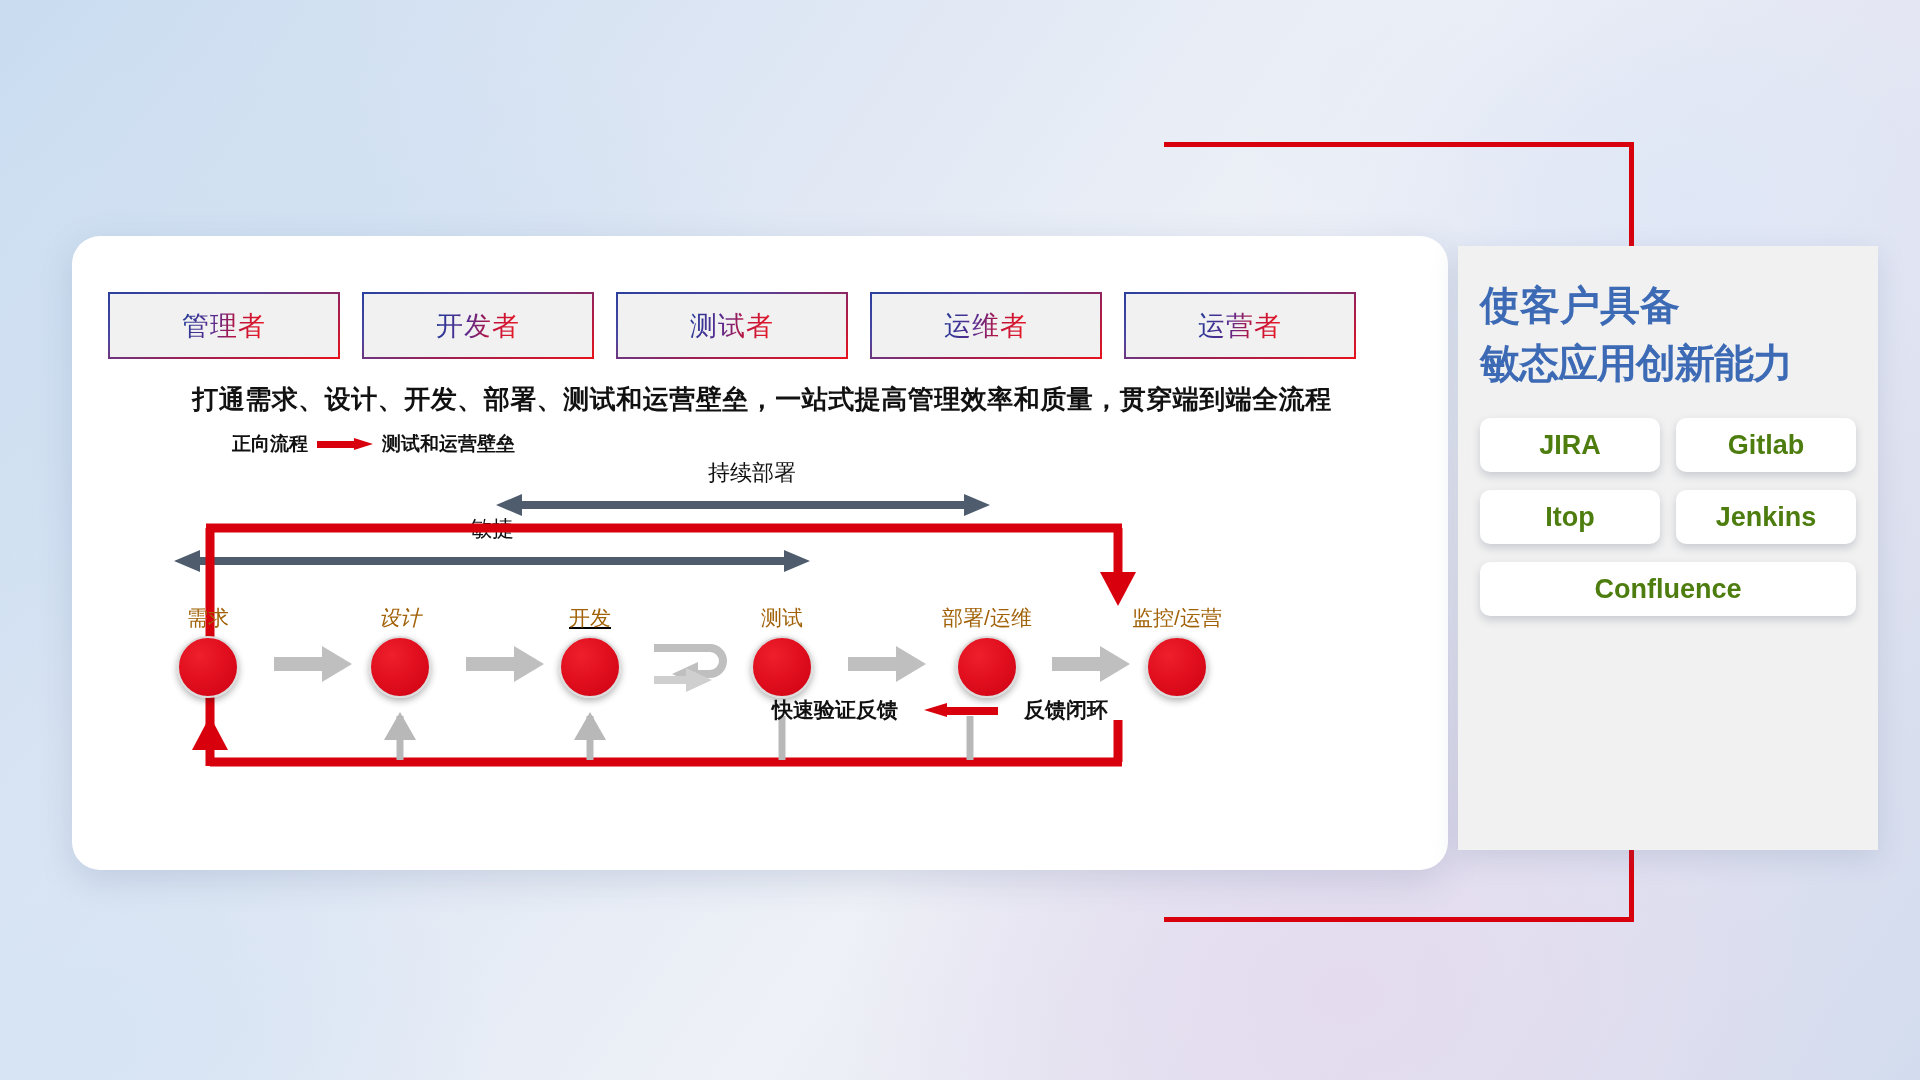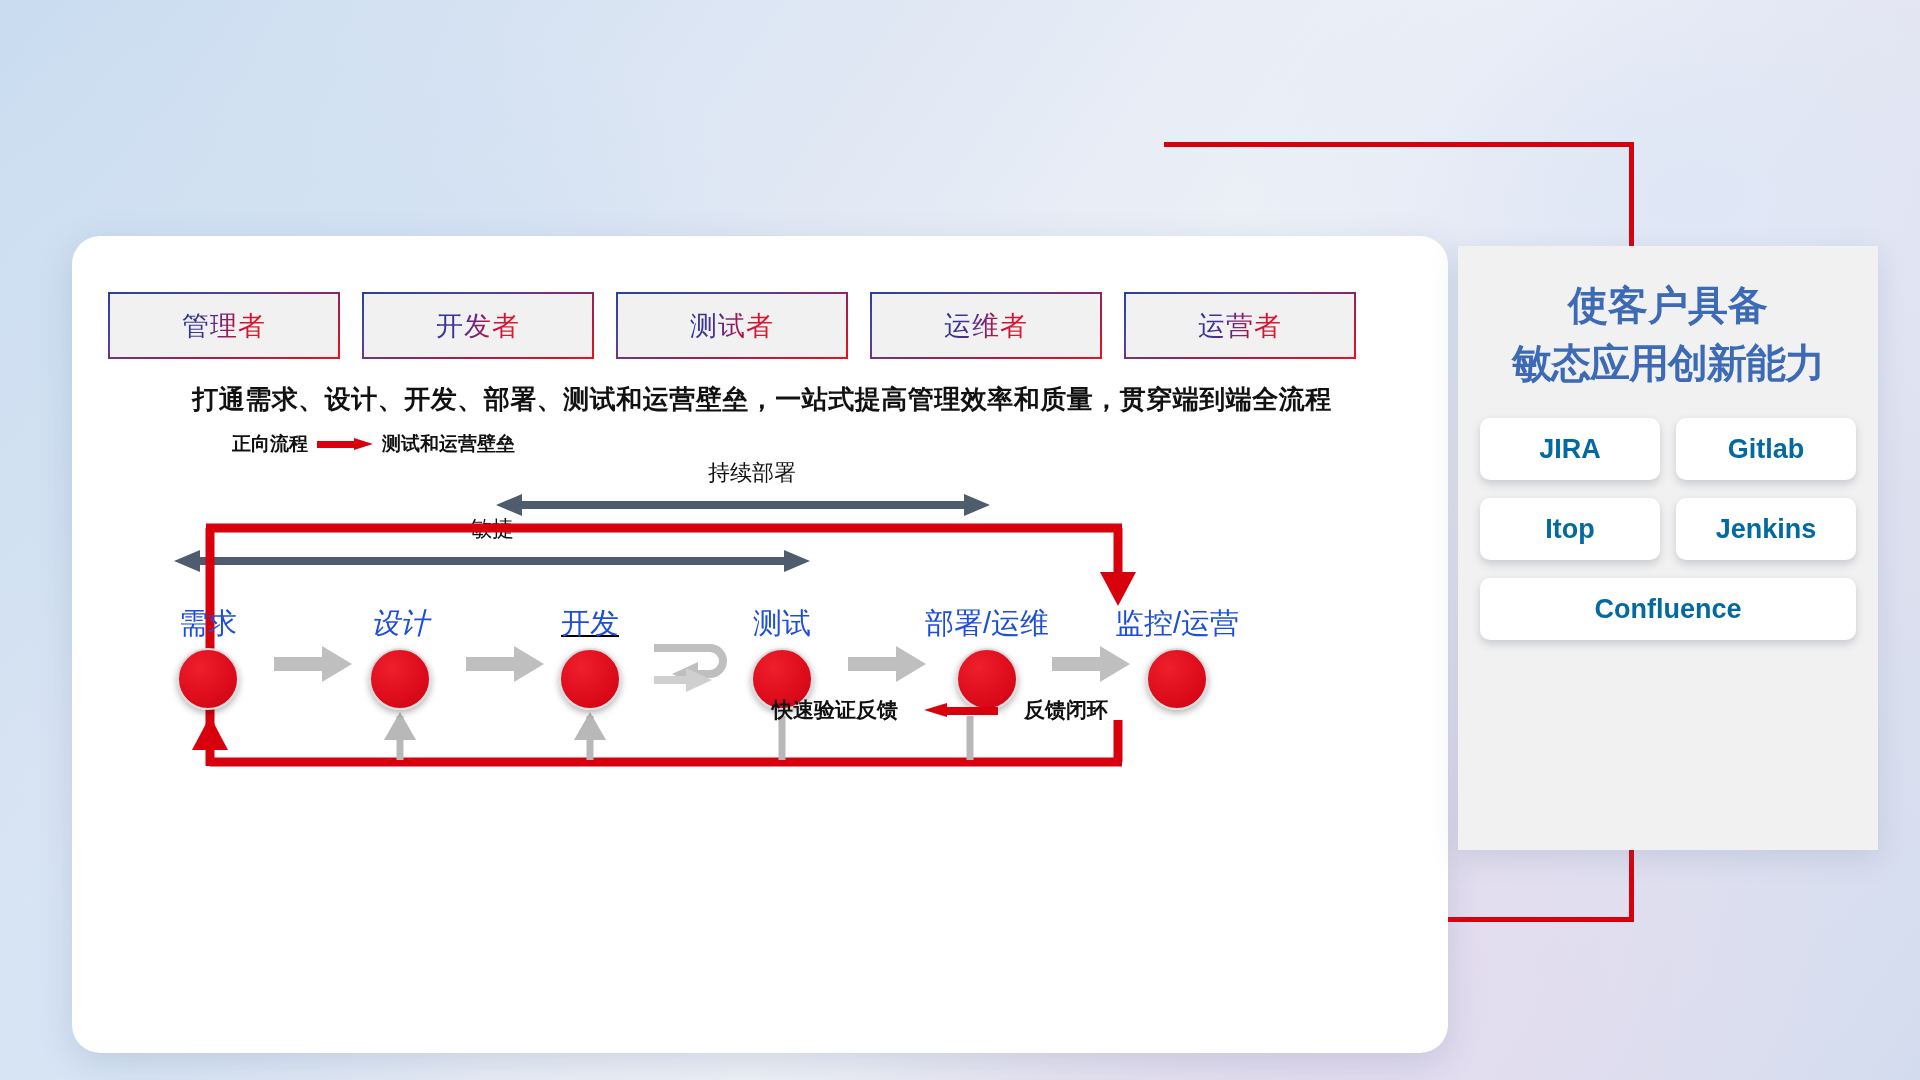--- a/index.html
+++ b/index.html
@@ -23,21 +23,21 @@
     width: 470px; height: 780px;
     border: 5px solid #d9000d;
     border-left: none;
     z-index: 1;
   }
 
   
   .card {
     position: absolute;
     left: 72px; top: 236px;
-    width: 1376px; height: 817px;
+    width: 1376px; height: 634px;
     background: #ffffff;
     border-radius: 28px;
     box-shadow: 0 10px 34px rgba(90,110,150,0.20);
     z-index: 3;
   }
 
   
   .roles { position: absolute; left: 36px; top: 56px; display: flex; gap: 22px; }
   .role-box {
     width: 232px; height: 67px;
@@ -99,21 +99,21 @@
     text-align: center; font-size: 22px; color: #111;
   }
   .band-agile-arrow { position: absolute; left: 102px; top: 314px; width: 636px; height: 22px; }
 
   
   .loop-red { position: absolute; left: 50px; top: 284px; width: 1028px; height: 262px; }
 
   
   .pipeline { position: absolute; left: 30px; top: 368px; width: 1120px; height: 130px; }
   .stage { position: absolute; width: 120px; text-align: center; }
-  .stage-label { font-size: 29px; color: #1d4ed8; white-space: nowrap; }
+  .stage-label { font-size: 21px; color: #a16207; white-space: nowrap; }
   .node {
     width: 62px; height: 62px; border-radius: 50%;
     background: radial-gradient(circle at 36% 30%, #ef1f2c 0%, #e10f1e 48%, #cc0012 100%);
     border: 2px solid #dcdcdc;
     box-shadow: 0 3px 7px rgba(0,0,0,0.30);
     margin: 4px auto 0;
   }
   .gray-arrow { position: absolute; top: 40px; width: 78px; height: 40px; }
   .loop-icon { position: absolute; top: 32px; width: 96px; height: 58px; }
 
@@ -136,28 +136,28 @@
 
   
   .panel {
     position: absolute; left: 1458px; top: 246px;
     width: 420px; height: 604px;
     background: #f1f1f1;
     box-shadow: 0 8px 26px rgba(90,110,150,0.18);
     z-index: 4;
     padding: 30px 22px;
   }
-  .panel-title { text-align: center; color: #3d6ab5; font-weight: bold; }
+  .panel-title { text-align: left; color: #3d6ab5; font-weight: bold; }
   .panel-title-l1 { font-size: 40px; line-height: 1.45; }
   .panel-title-l2 { font-size: 40px; line-height: 1.45; letter-spacing: -1px; }
   .tools { margin-top: 26px; display: flex; flex-wrap: wrap; gap: 18px 16px; }
   .tool-btn {
-    height: 62px; background: #fff; border-radius: 10px;
+    height: 54px; background: #fff; border-radius: 10px;
     display: flex; align-items: center; justify-content: center;
-    font-size: 27px; font-weight: bold; color: #0369a1;
+    font-size: 27px; font-weight: bold; color: #4d7c0f;
     box-shadow: 0 4px 9px rgba(60,70,95,0.22);
   }
   .tool-half { width: calc(50% - 8px); }
   .tool-full { width: 100%; }
 </style>
 </head>
 <body>
 
 <div class="red-bracket"></div>
 

